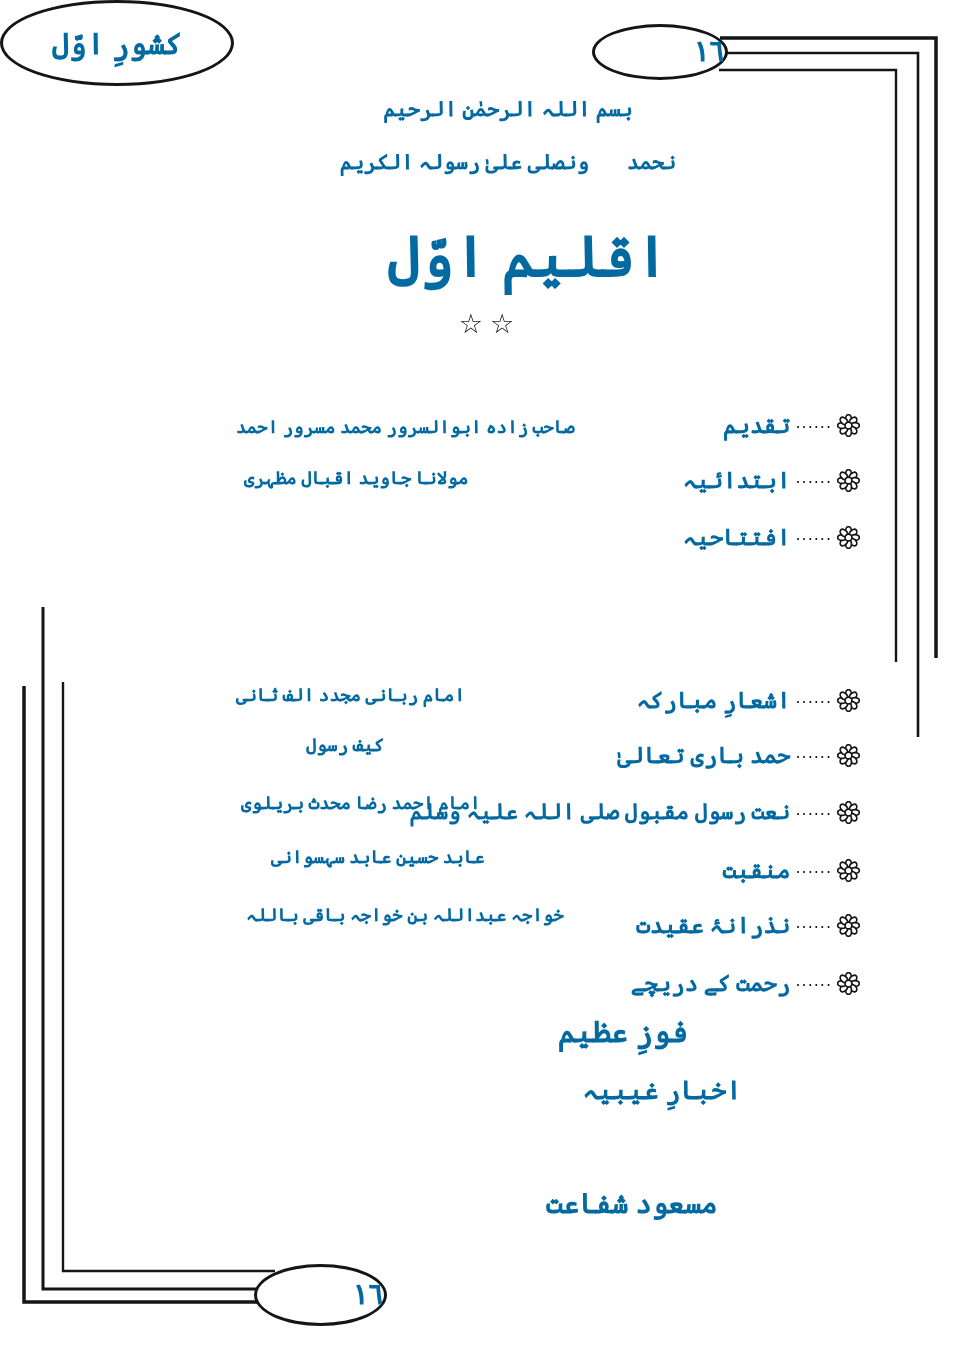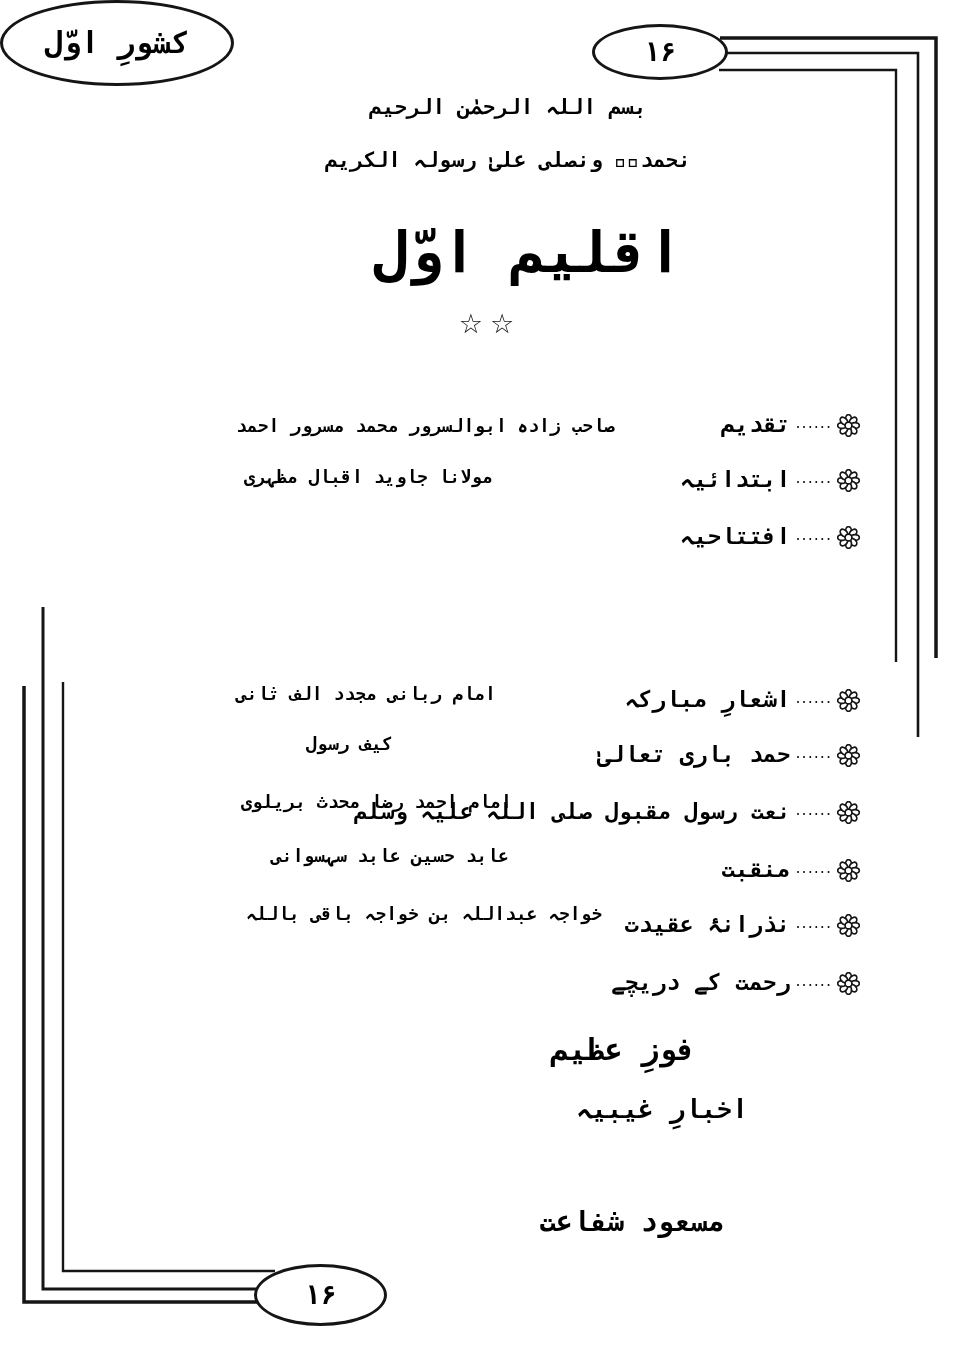--- a/index.html
+++ b/index.html
@@ -9,32 +9,32 @@
     width:960px;height:1352px;
     background:#ffffff;
     overflow:hidden;
     font-family:"DejaVu Sans",sans-serif;
     color:#151515;
   }
   .urdu{
     direction:rtl;
     unicode-bidi:isolate;
     font-weight:bold;
-    color:#000000;
-    font-family:Liberation Mono, monospace;
+    color:#0369a1;
+    font-family:Liberation Serif, serif;
   }
   .abs{position:absolute;}
   
   .frame-svg{position:absolute;left:0;top:0;width:960px;height:1352px;z-index:1;}
   
   .badge{
     position:absolute;z-index:2;
     border:3px solid #151515;border-radius:50%;
     background:#ffffff;
-    display:flex;align-items:center;justify-content:center;
+    display:flex;align-items:center;
     font-size:27px;font-weight:bold;
   }
   .badge-top{left:592px;top:24px;width:130px;height:50px;}
   .badge-bottom{left:254px;top:1264px;width:127px;height:56px;}
   
   .bismillah{left:100px;width:816px;text-align:center;font-size:21px;line-height:30px;z-index:3;}
   .main-title{left:148px;top:216px;width:760px;text-align:center;font-size:57px;line-height:82px;z-index:3;}
   .stars-row{left:370px;top:308px;width:240px;text-align:center;font-size:27px;letter-spacing:7px;z-index:3;color:#151515;}
   
   .divider-oval{
@@ -52,21 +52,21 @@
   }
   .toc-title{font-size:23px;white-space:nowrap;}
   .leader{font-size:16px;letter-spacing:1px;line-height:1;direction:ltr;padding:0 2px;transform:translateY(-2px);}
   .bullet{flex:0 0 auto;}
   .author{
     position:absolute;z-index:3;
     font-size:18px;line-height:26px;white-space:nowrap;margin-left:24px;
   }
   .standalone{
     position:absolute;z-index:3;
-    width:250px;text-align:center;font-size:28px;line-height:40px;white-space:nowrap;margin-top:20px;
+    width:250px;text-align:center;font-size:28px;line-height:40px;white-space:nowrap;
   }
   .s-0{left:498px;top:1012px;font-size:30px;}
   .s-1{left:537px;top:1071px;font-size:26px;}
   .s-2{left:512px;top:1115px;}
   .s-3{left:507px;top:1184px;}
 </style>
 </head>
 <body>
 
 <div class="page">

